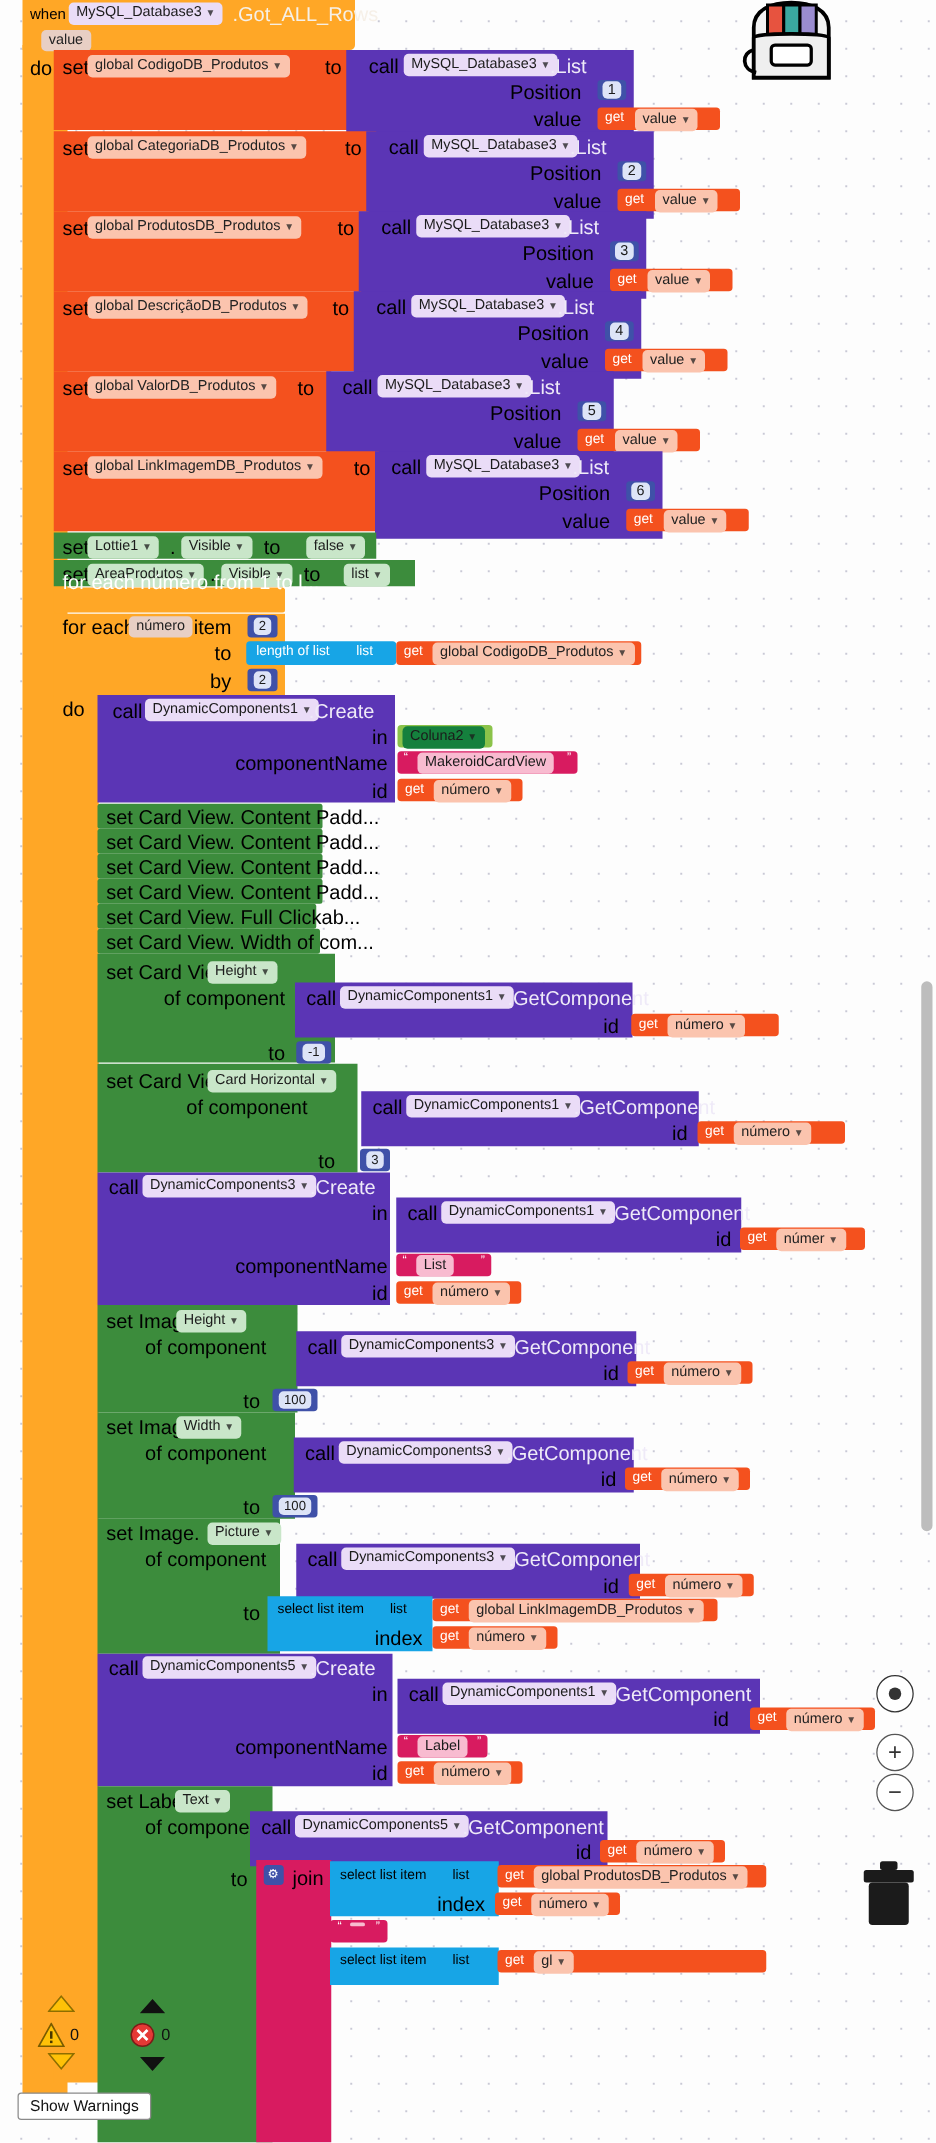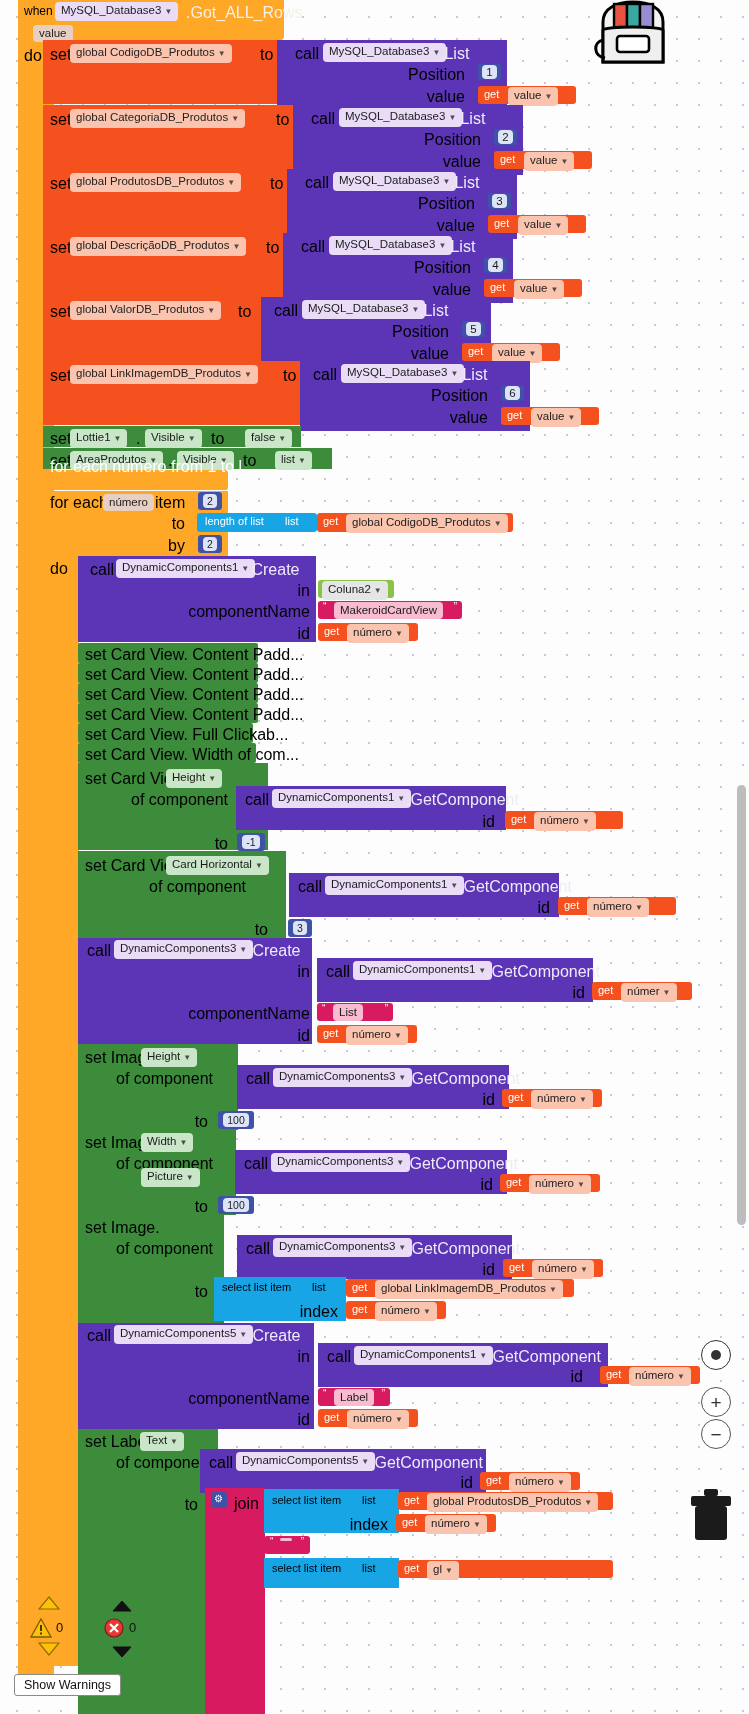--- a/index.html
+++ b/index.html
@@ -36,21 +36,21 @@
 
   
   .chip {
     display:inline-block; padding:1px 6px 2px; border-radius:4px;
     background:#EADCF7; color:#1b1b1b; font-size:11.5px; line-height:14px;
     vertical-align:middle;
   }
   .chip.dark   { background:#E8CFC4; color:#222; }
   .chip.varf   { background:#FBC4AE; color:#222; }
   .chip.green  { background:#C9E6C9; color:#1b1b1b; }
-  .chip.lgreen { background:#e5e5e5; color:#1b1b1b; }
+  .chip.lgreen { background:#15803d; color:#1b1b1b; }
   .chip.pink   { background:#F8BBD0; color:#1b1b1b; }
   .chip.mathv  { background:#DDE4F7; color:#1b1b1b; }
   .chip .ar { font-size:8px; opacity:.75; margin-left:3px; }
   .row { position:absolute; white-space:nowrap; }
   .rt  { position:absolute; white-space:nowrap; text-align:right; }
 
   
   #vscroll {
     position:absolute; right:3px; top:785px; width:9px; height:440px;
     background:#bdbdbd; border-radius:5px;
@@ -459,21 +459,21 @@
     <span style="position:absolute; left:6px; top:2px; font-size:11px;">get</span>
     <span style="position:absolute; left:29px; top:1px;" class="chip varf"><span>número</span><span class="ar">▼</span></span>
   </div>
   <div class="rt" style="left:140px; top:1198px; width:68px;"><span>to</span></div>
   <div class="blk c-math" style="left:218px; top:1196px; width:36px; height:18px; border-radius:3px;">
     <span style="position:absolute; left:0; top:2px; width:36px; text-align:center;"><span class="chip mathv" style="padding:0 4px; font-size:10.5px;">100</span></span>
   </div>
 
   <div class="blk c-prop" style="left:78px; top:1215px; width:146px; height:108px;"></div>
   <div class="row" style="left:85px; top:1219px;"><span>set Image.</span></div>
-  <div class="row" style="left:141px; top:1168px;">
+  <div class="row" style="left:141px; top:1218px;padding-left:25px;">
     <span class="chip green"><span>Picture</span><span class="ar">▼</span></span>
   </div>
   <div class="rt" style="left:95px; top:1240px; width:118px;"><span>of component</span></div>
   <div class="blk c-comp" style="left:237px; top:1235px; width:275px; height:44px;"></div>
   <div class="row" style="left:246px; top:1240px;"><span>call</span></div>
   <div class="row" style="left:273px; top:1238px;">
     <span class="chip"><span>DynamicComponents3</span><span class="ar">▼</span></span>
   </div>
   <div class="row" style="left:407px; top:1240px; color:#efeaf8;"><span>.GetComponent</span></div>
   <div class="rt" style="left:400px; top:1261px; width:95px;"><span>id</span></div>

